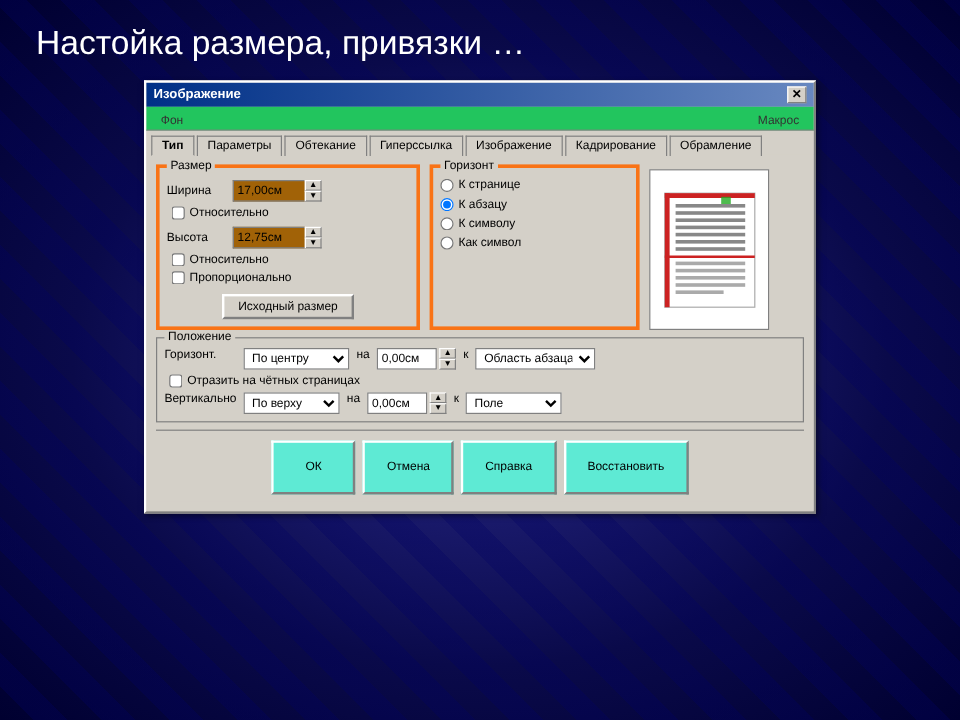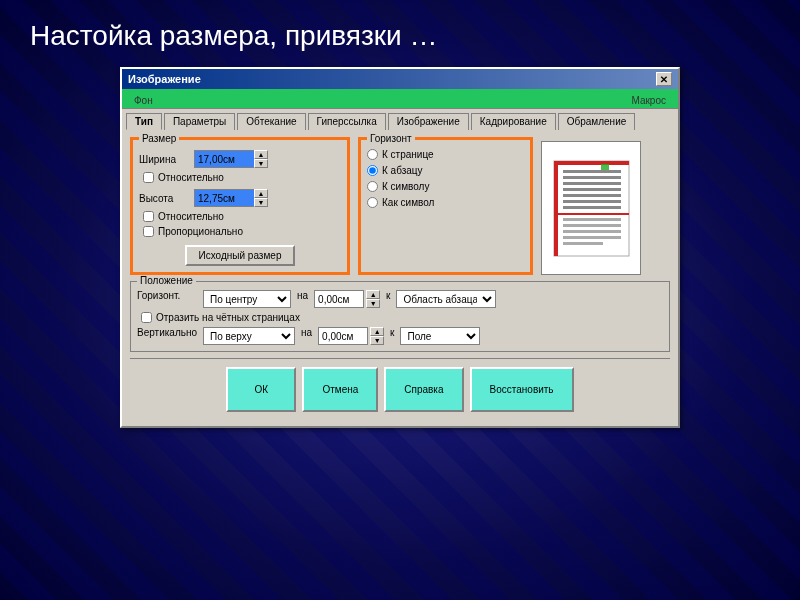--- a/index.html
+++ b/index.html
@@ -185,21 +185,21 @@
 
     .spinbox {
       display: flex;
       align-items: center;
     }
 
     .spinbox input {
       width: 60px;
       height: 18px;
       border: 1px solid #808080;
-      background: #3b82f6;
+      background: #a16207;
       font-size: 10px;
       padding: 1px 3px;
       border-right: none;
     }
 
     .spinbox-btns {
       display: flex;
       flex-direction: column;
       height: 18px;
     }
@@ -480,21 +480,21 @@
           </select>
         </div>
 
         <div class="checkbox-row">
           <input type="checkbox" style="">
           <span>Отразить на чётных страницах</span>
         </div>
 
         <div class="position-label-row">
           <span class="pos-label">Вертикально</span>
-          <select class="select-box" style="width:92px;">
+          <select class="select-box" style="width:80px;">
             <option>По верху</option>
           </select>
           <span class="small-label">на</span>
           <div class="spinbox-wrapper">
             <input type="text" class="small-input" value="0,00см" style="">
             <div class="spinbox-btns">
               <button class="spinbox-btn">▲</button>
               <button class="spinbox-btn">▼</button>
             </div>
           </div>

